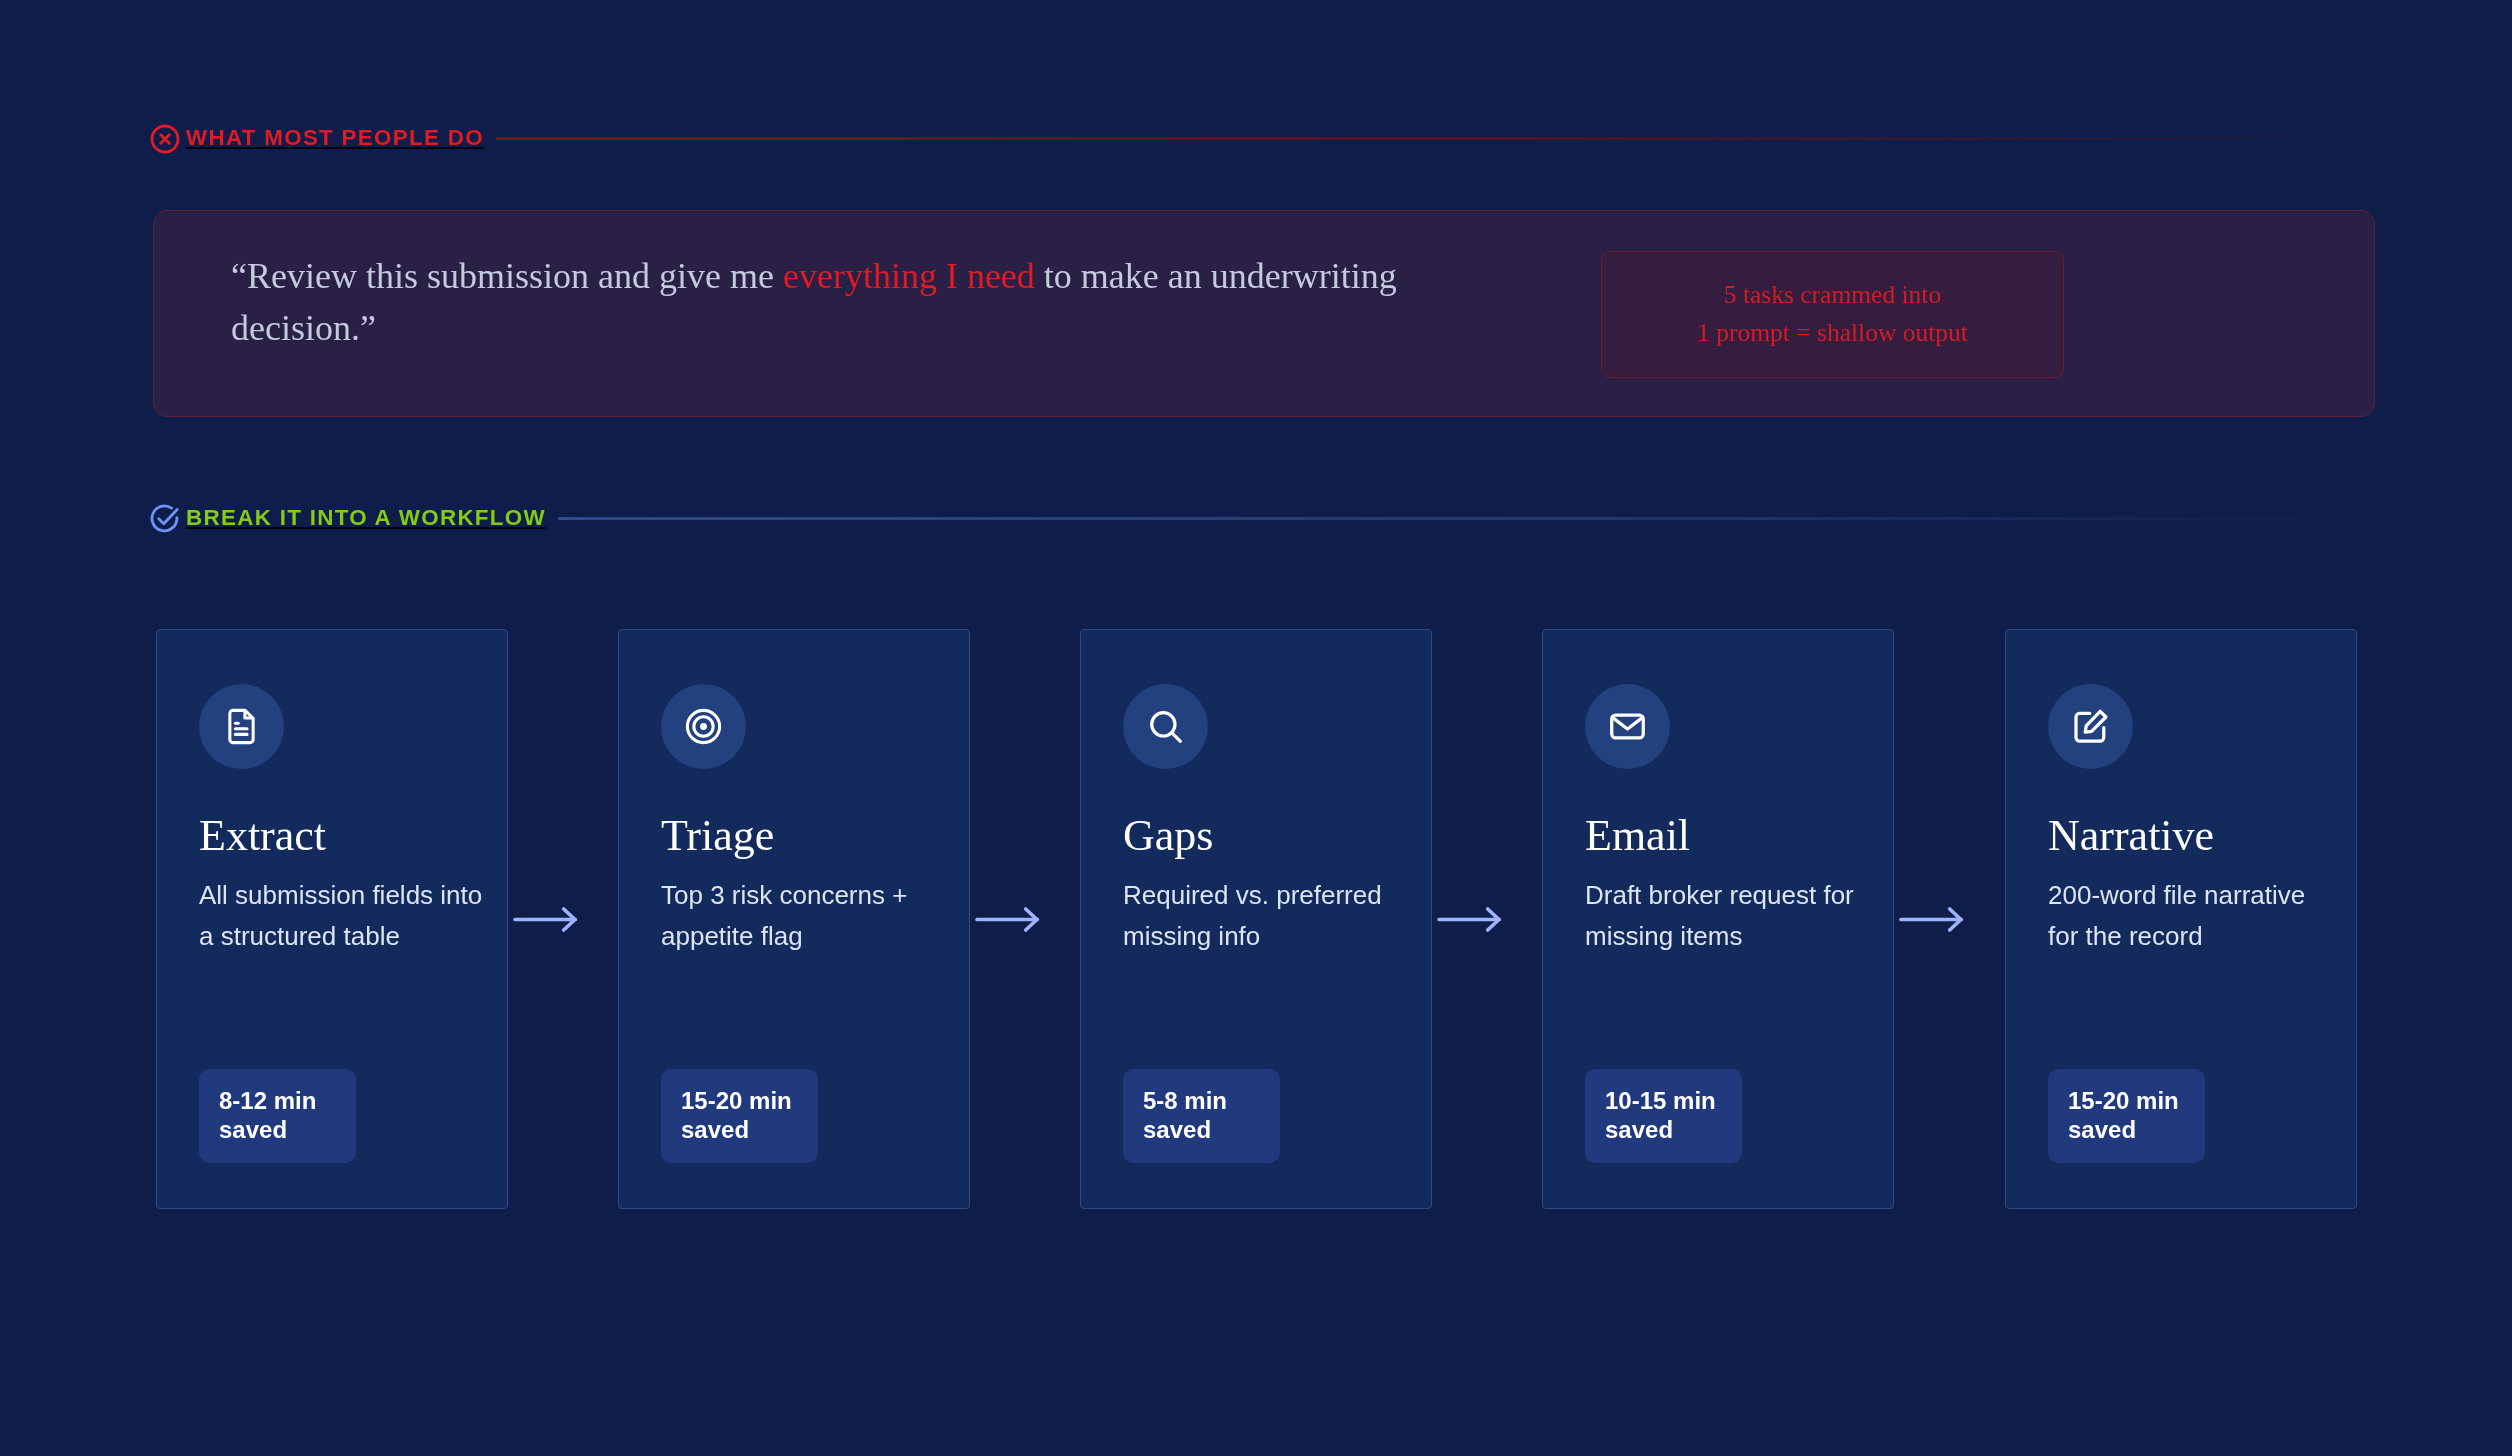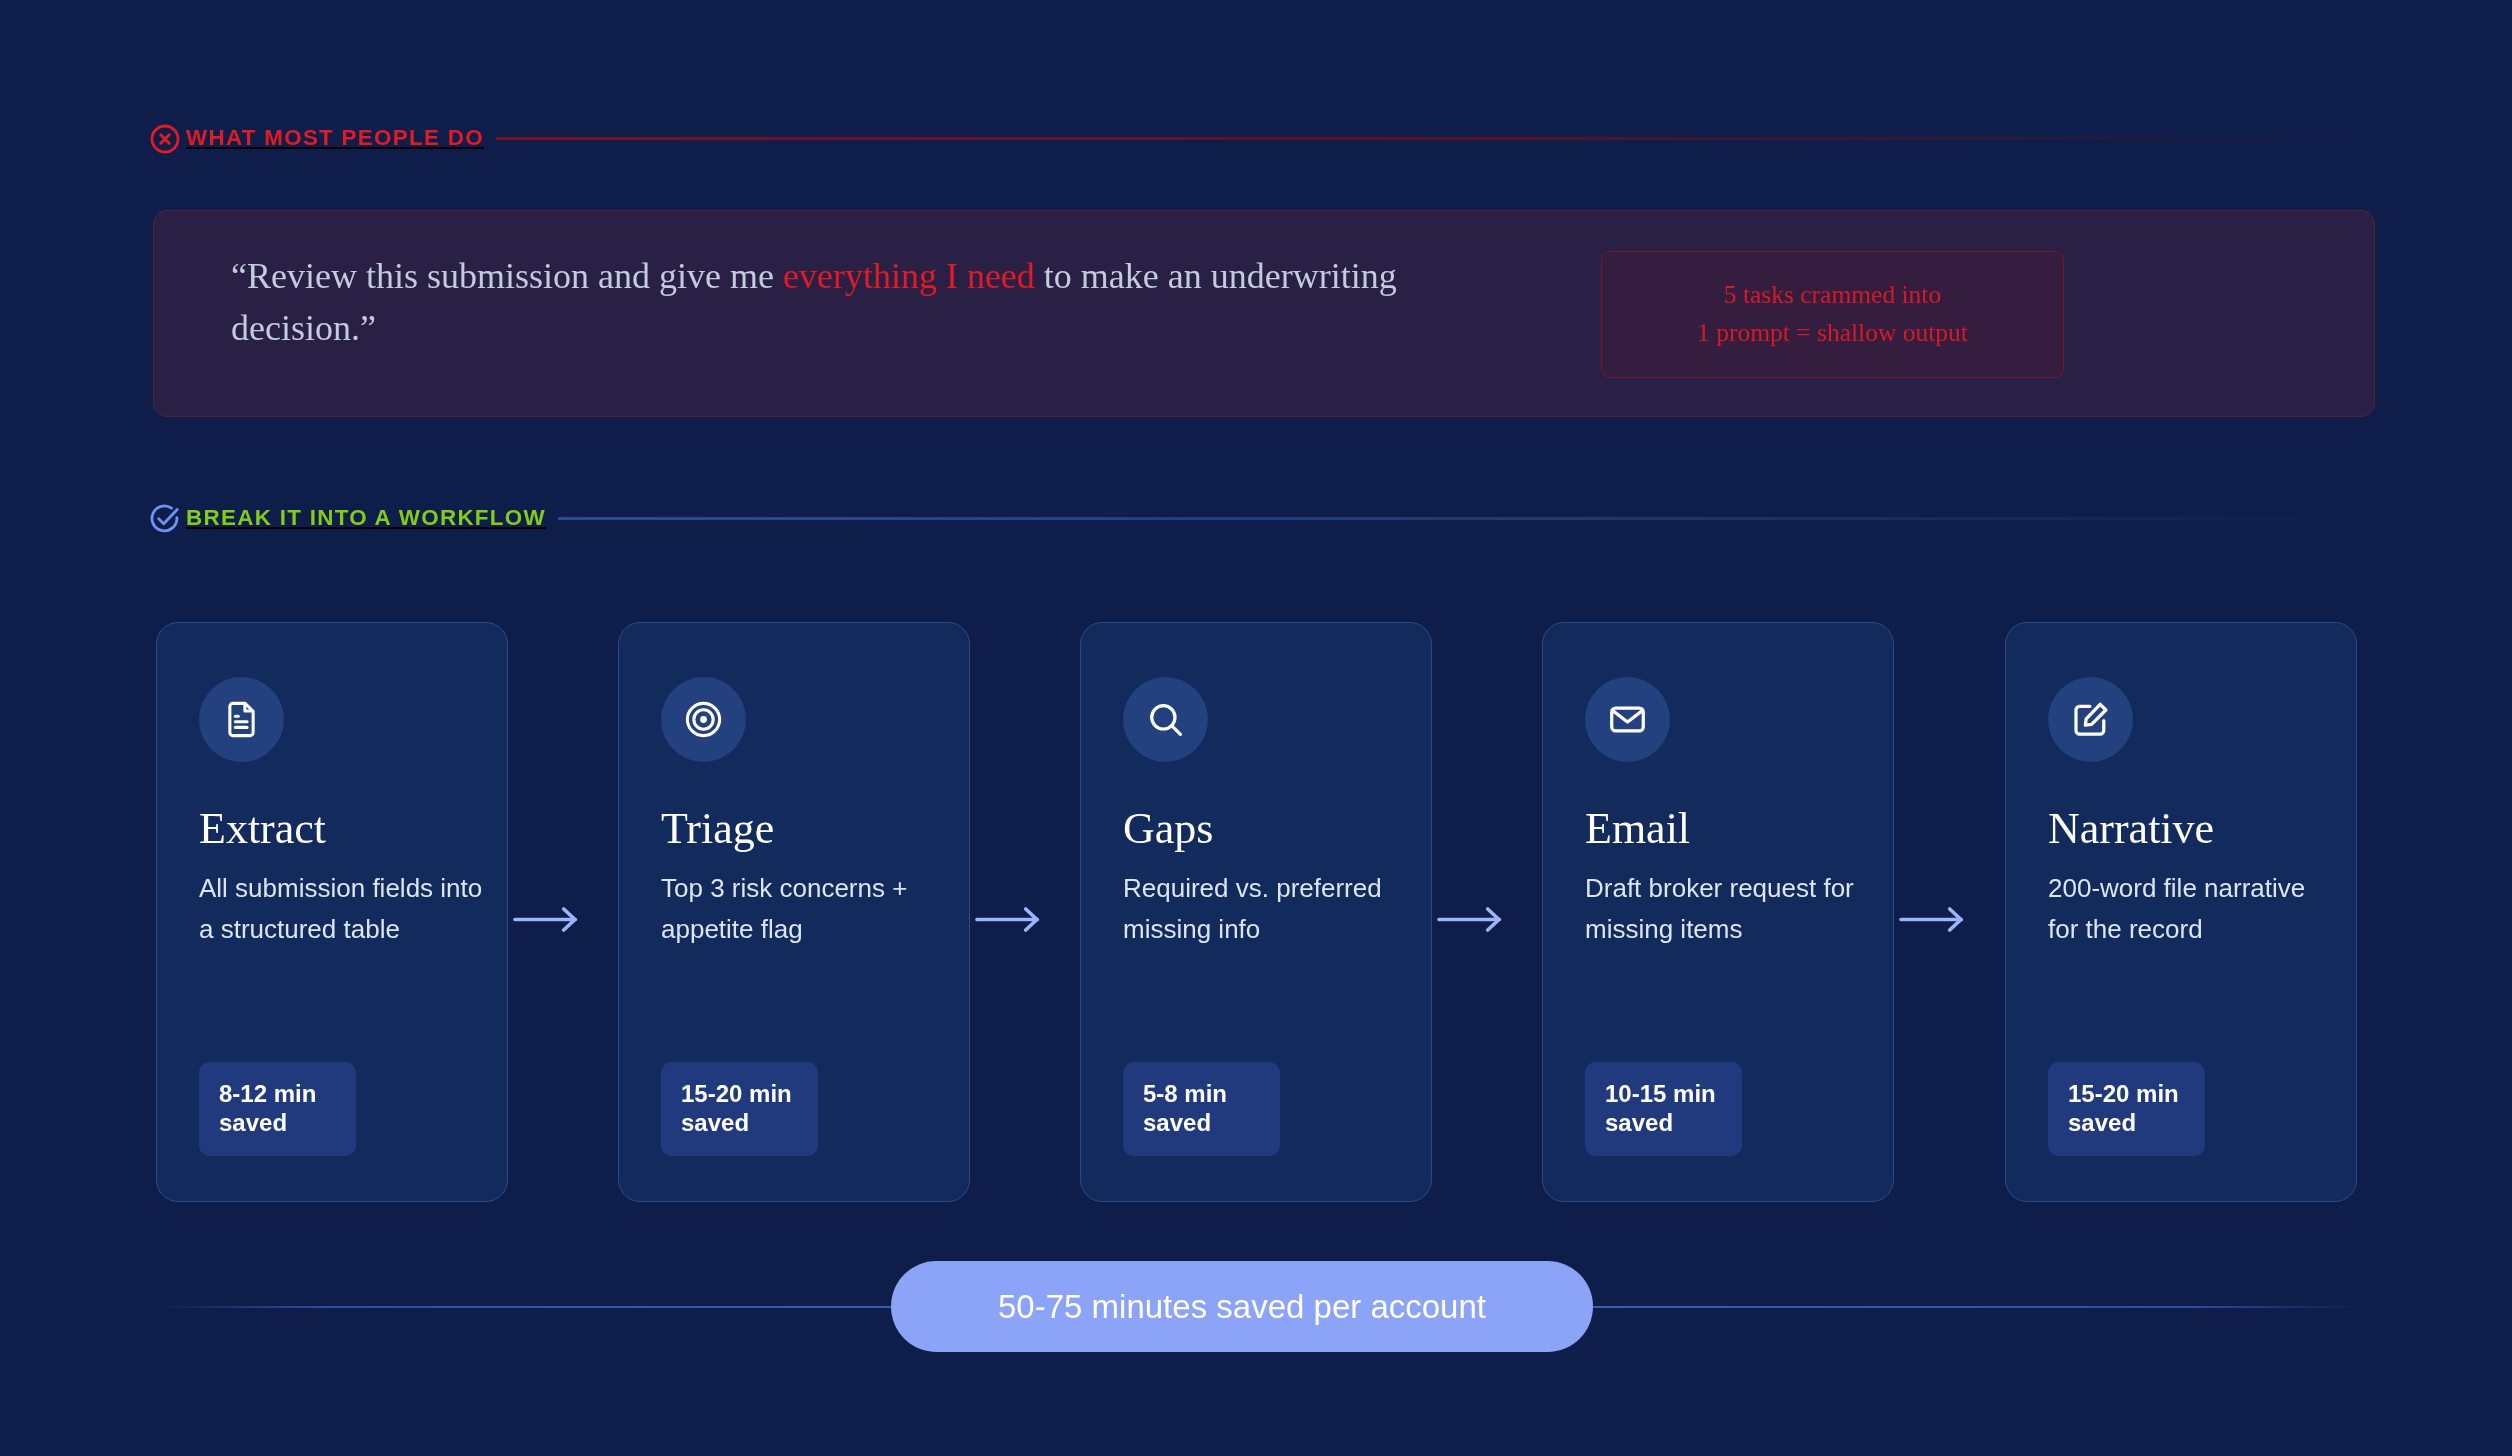--- a/index.html
+++ b/index.html
@@ -96,26 +96,26 @@
     font-size: 25.5px;
     line-height: 1.2;
     white-space: nowrap;
   }
 
   
   #cards { position: absolute; left: 0; top: 622px; width: 2512px; height: 580px; }
 
   .card {
     position: absolute;
-    top: 0;
+    top: 7px;
     width: 352px;
     height: 580px;
     background: #132a5c;
     border: 1.5px solid #2b4a8a;
-    border-radius: 22px;
+    border-radius: 4px;
   }
   .card.c0 { left: 156px;  }
   .card.c1 { left: 618px;  }
   .card.c2 { left: 1080px; }
   .card.c3 { left: 1542px; }
   .card.c4 { left: 2005px; }
 
   .card-icon-circle {
     position: absolute;
     left: 42px;
@@ -354,21 +354,15 @@
       </svg>
     </div>
     <div class="arrow a3">
       <svg viewBox="0 0 46 20" fill="none">
         <path d="M2 10 H41" stroke="#9db3fa" stroke-width="2.4" stroke-linecap="round"></path>
         <path d="M33.5 3.2 L40.8 10 L33.5 16.8" stroke="#9db3fa" stroke-width="2.4" stroke-linecap="round" stroke-linejoin="round"></path>
       </svg>
     </div>
   </div>
 
-  <div id="footer-row">
-    <div id="footer-rule"></div>
-    <div id="total-pill">
-      <span>50-75 minutes saved per account</span>
-    </div>
-  </div>
 
 </div>
 
 
 </body></html>

